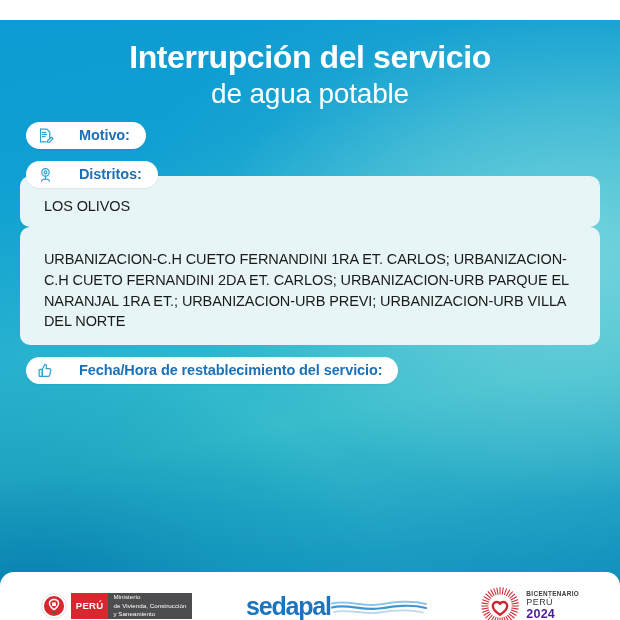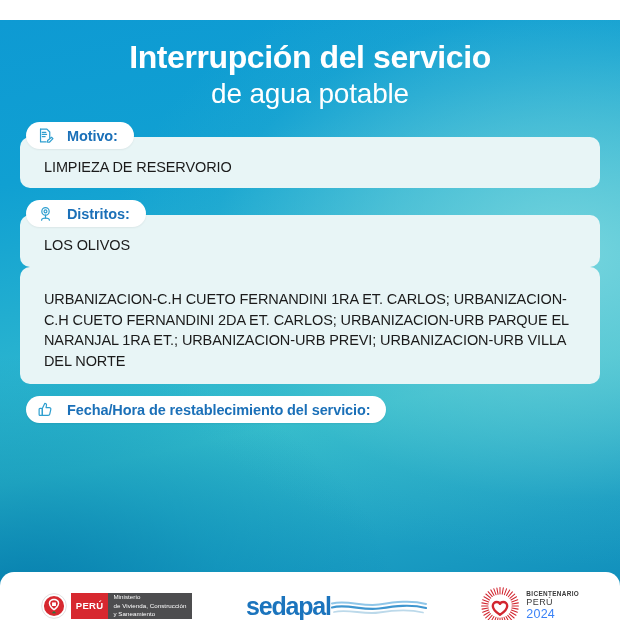--- a/index.html
+++ b/index.html
@@ -28,21 +28,21 @@
   .title-2 {
     font-size: 28px; font-weight: normal; color: #ffffff;
     letter-spacing: -0.2px; line-height: 1.18; margin-top: 1px;
   }
 
   
   .sections { padding: 12px 20px 0 20px; }
   .section { position: relative; margin-bottom: 12px; }
   .pill {
     position: relative; z-index: 3;
-    display: inline-flex; align-items: flex-end; gap: 13px;
+    display: inline-flex; align-items: center; gap: 25px;
     background: #ffffff;
     border-radius: 16px;
     padding: 5px 16px 5px 11px;
     margin-left: 6px;
     box-shadow: 0 1px 2px rgba(0,0,0,0.06);
   }
   .pill-label {
     color: #1b70b8; font-weight: bold; font-size: 14.5px;
     letter-spacing: -0.1px; white-space: nowrap;
   }
@@ -100,21 +100,21 @@
   
   .logo-punche { width: 92px; height: 46px; }
   .logo-punche svg { display: block; width: 92px; height: 46px; }
 
   
   .logo-bicentenario { gap: 6px; align-items: center; }
   .bc-sun { width: 40px; height: 40px; flex: 0 0 40px; }
   .bc-text { display: flex; flex-direction: column; line-height: 1.05; }
   .bc-l1 { font-size: 6.4px; font-weight: bold; color: #3a3a3a; letter-spacing: 0.35px; }
   .bc-l2 { font-size: 9px; font-weight: normal; color: #3a3a3a; letter-spacing: 0.4px; }
-  .bc-l3 { font-size: 12.5px; font-weight: normal; color: #3b82f6; letter-spacing: 0.2px; }
+  .bc-l3 { font-size: 12.5px; font-weight: bold; color: #4c1d95; letter-spacing: 0.2px; }
 </style>
 </head>
 <body>
 
 <div id="poster">
 
   <div class="header">
     <div class="title-1">Interrupción del servicio</div>
     <div class="title-2">de agua potable</div>
   </div>
@@ -125,23 +125,20 @@
       <div class="pill">
         <span class="pill-icon">
           <svg viewBox="0 0 24 24" fill="none" stroke="#2f9fd0" stroke-width="1.7" stroke-linecap="round" stroke-linejoin="round">
             <path d="M5 3h9l4 4v8"></path>
               <path d="M5 3v18h8"></path>
             <path d="M7.5 7.5h5M7.5 10.5h6M7.5 13.5h4"></path>
             <path d="M20.5 14.5l2 2-5 5H15v-2.5z"></path>
           </svg>
         </span>
         <span class="pill-label">Motivo:</span>
-      </div>
-      <div class="card">
-        <div class="card-text">LIMPIEZA DE RESERVORIO</div>
       </div>
     </div>
 
     <div class="section">
       <div class="pill">
         <span class="pill-icon">
           <svg viewBox="0 0 24 24" fill="none" stroke="#2f9fd0" stroke-width="1.7" stroke-linecap="round" stroke-linejoin="round">
             <circle cx="12" cy="9" r="5.2"></circle>
               <circle cx="12" cy="9" r="2"></circle>
             <path d="M12 14.2v4.3"></path>

